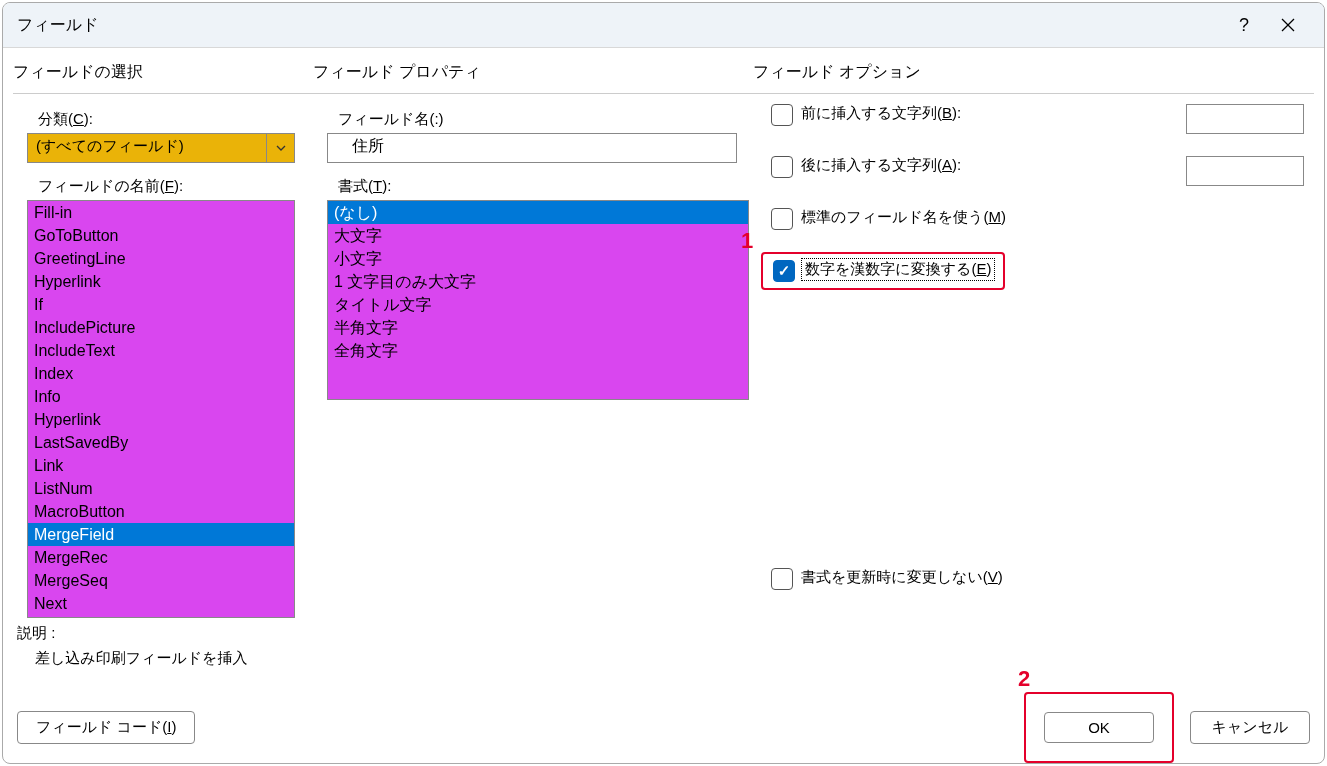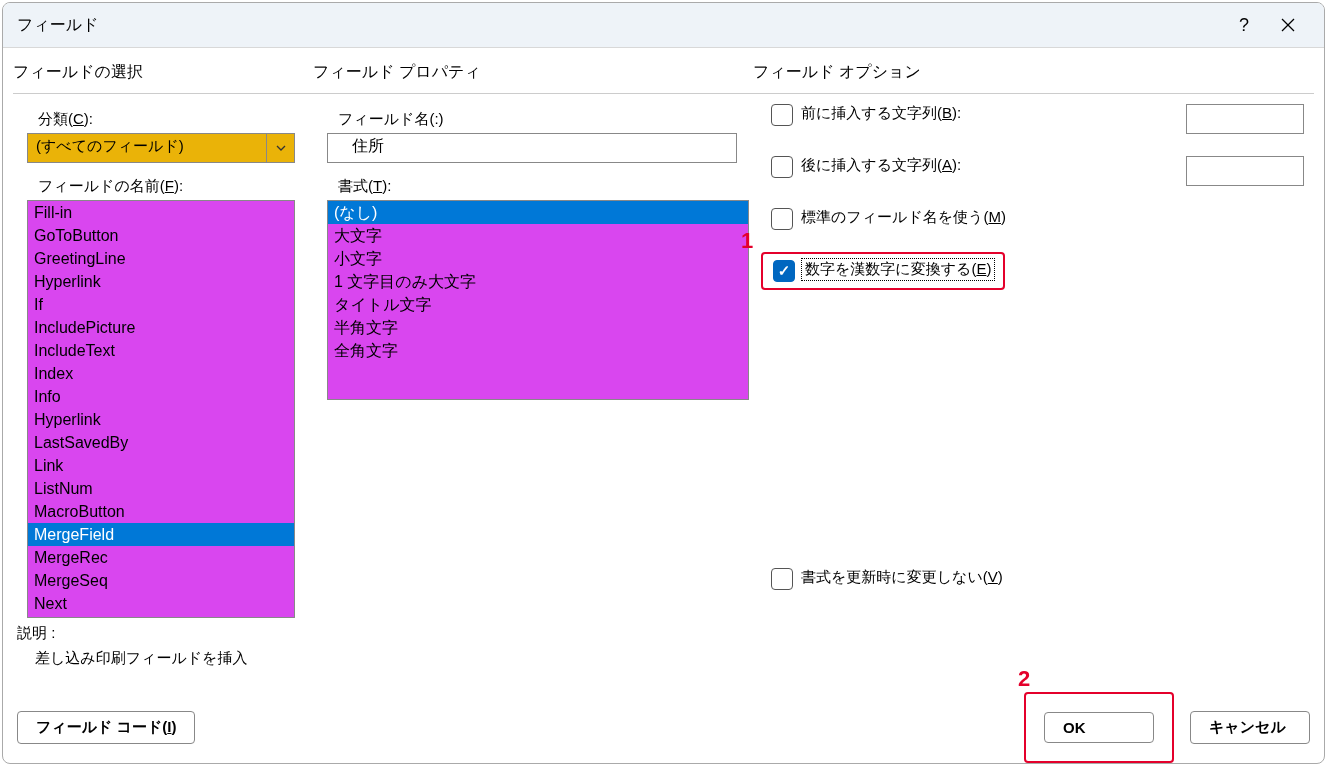--- a/index.html
+++ b/index.html
@@ -129,22 +129,21 @@
 .button-row {
   display: flex; align-items: center;
 }
 .btn {
   border: 1px solid #888;
   border-radius: 4px;
   background: #fff;
   padding: 6px 18px;
   font-size: 15px;
   min-width: 120px;
-  text-align: left;
-  font-weight: bold;
+  text-align: center;
 }
 .btn-ok-wrap {
   border: 2px solid #e4002b;
   border-radius: 4px;
   padding: 18px;
   display: inline-block;
   margin-left: auto;
 }
 .spacer { flex: 1; }
 .col3-inner { position: relative; height: 100%; }

